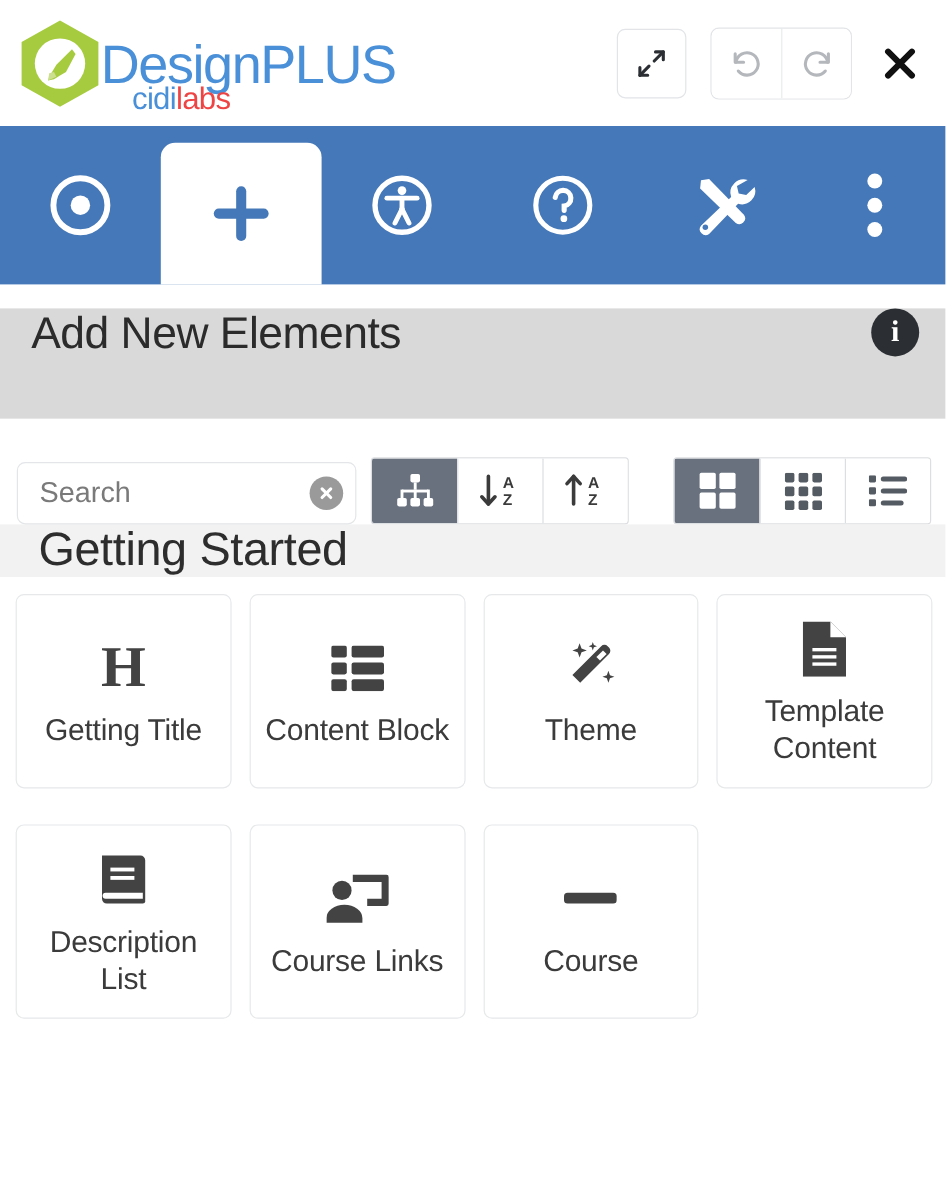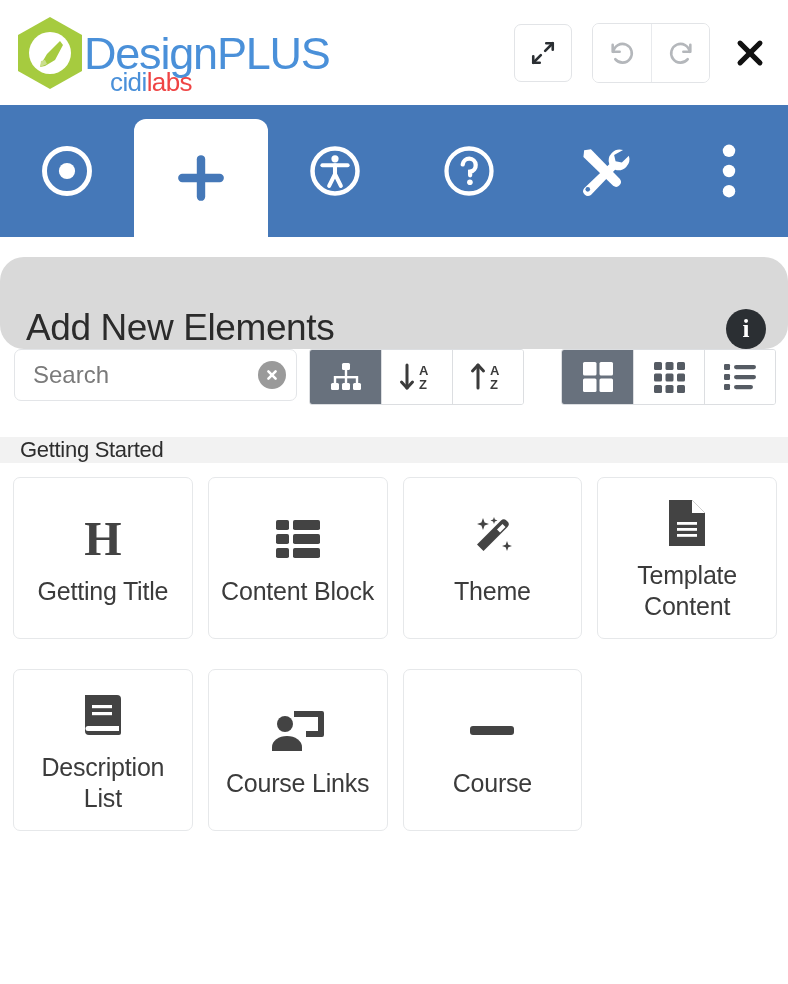--- a/index.html
+++ b/index.html
@@ -151,24 +151,23 @@
   }
 
   .nav-tab.kebab { flex: 0 0 118px; }
 
   
   .page-header {
     height: 92px;
     flex: 0 0 92px;
     background: #d9d9d9;
     display: flex;
-    align-items: flex-end;
+    align-items: flex-start;
     padding: 0 22px 0 26px;
     margin-top: 20px;
-    border-radius: 24px;
   }
 
   .page-title {
     font-size: 37px;
     font-weight: 400;
     color: #2b2b2b;
     letter-spacing: -0.4px;
     flex: 1 1 auto;
   }
 
@@ -187,21 +186,21 @@
     cursor: pointer;
     flex: 0 0 40px;
   }
 
   
   .toolbar {
     height: 88px;
     flex: 0 0 88px;
     background: #ffffff;
     display: flex;
-    align-items: flex-start;
+    align-items: flex-end;
     padding: 0 12px 0 14px;
     gap: 12px;
   }
 
   .search-wrap {
     position: relative;
     width: 283px;
     height: 52px;
     flex: 0 0 283px;
   }
@@ -256,22 +255,22 @@
   .tgl.on { background: #68717d; }
 
   .spacer { flex: 1 1 auto; }
 
   
   .section-head {
     height: 64px;
     background: #f2f2f2;
     display: flex;
     align-items: center;
-    padding: 0 20px;
-    font-size: 22px;
+    padding: 0 32px;
+    font-size: 39px;
     font-weight: 400;
     color: #2d2d2d;
     letter-spacing: -0.3px;
   }
 
   .card-grid {
     display: grid;
     grid-template-columns: repeat(4, 1fr);
     gap: 15px;
     padding: 14px 11px 16px 13px;

